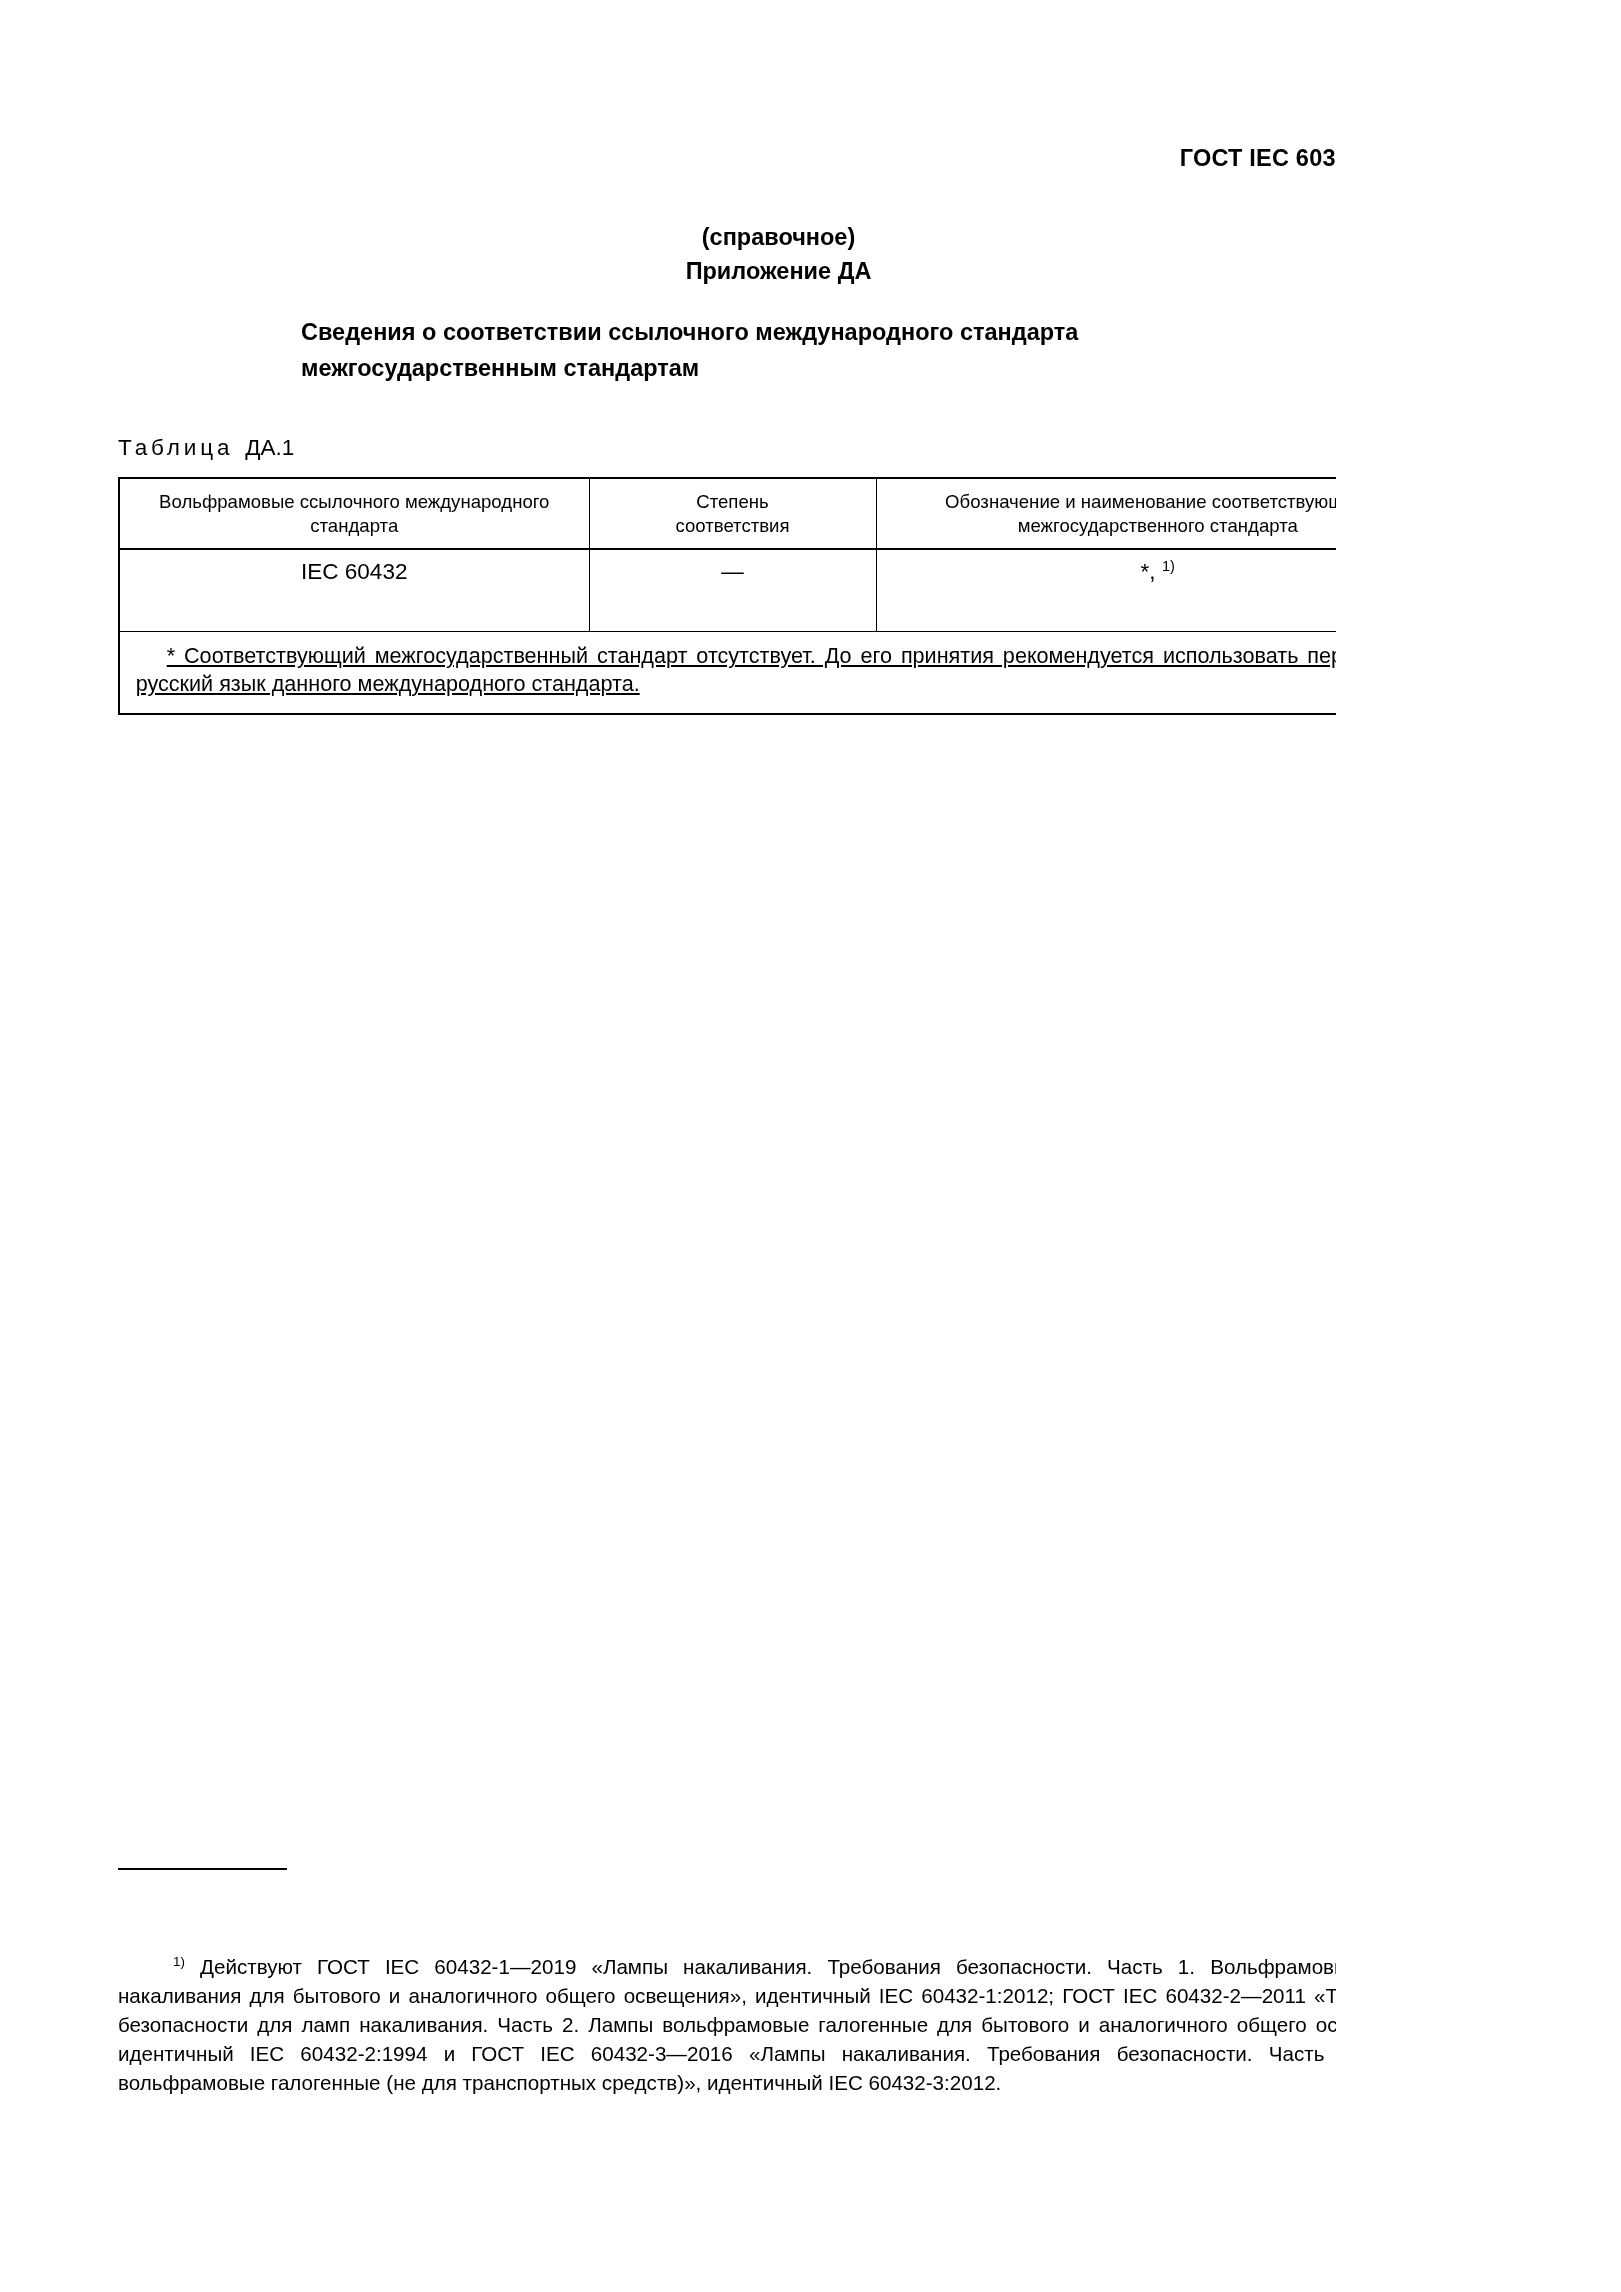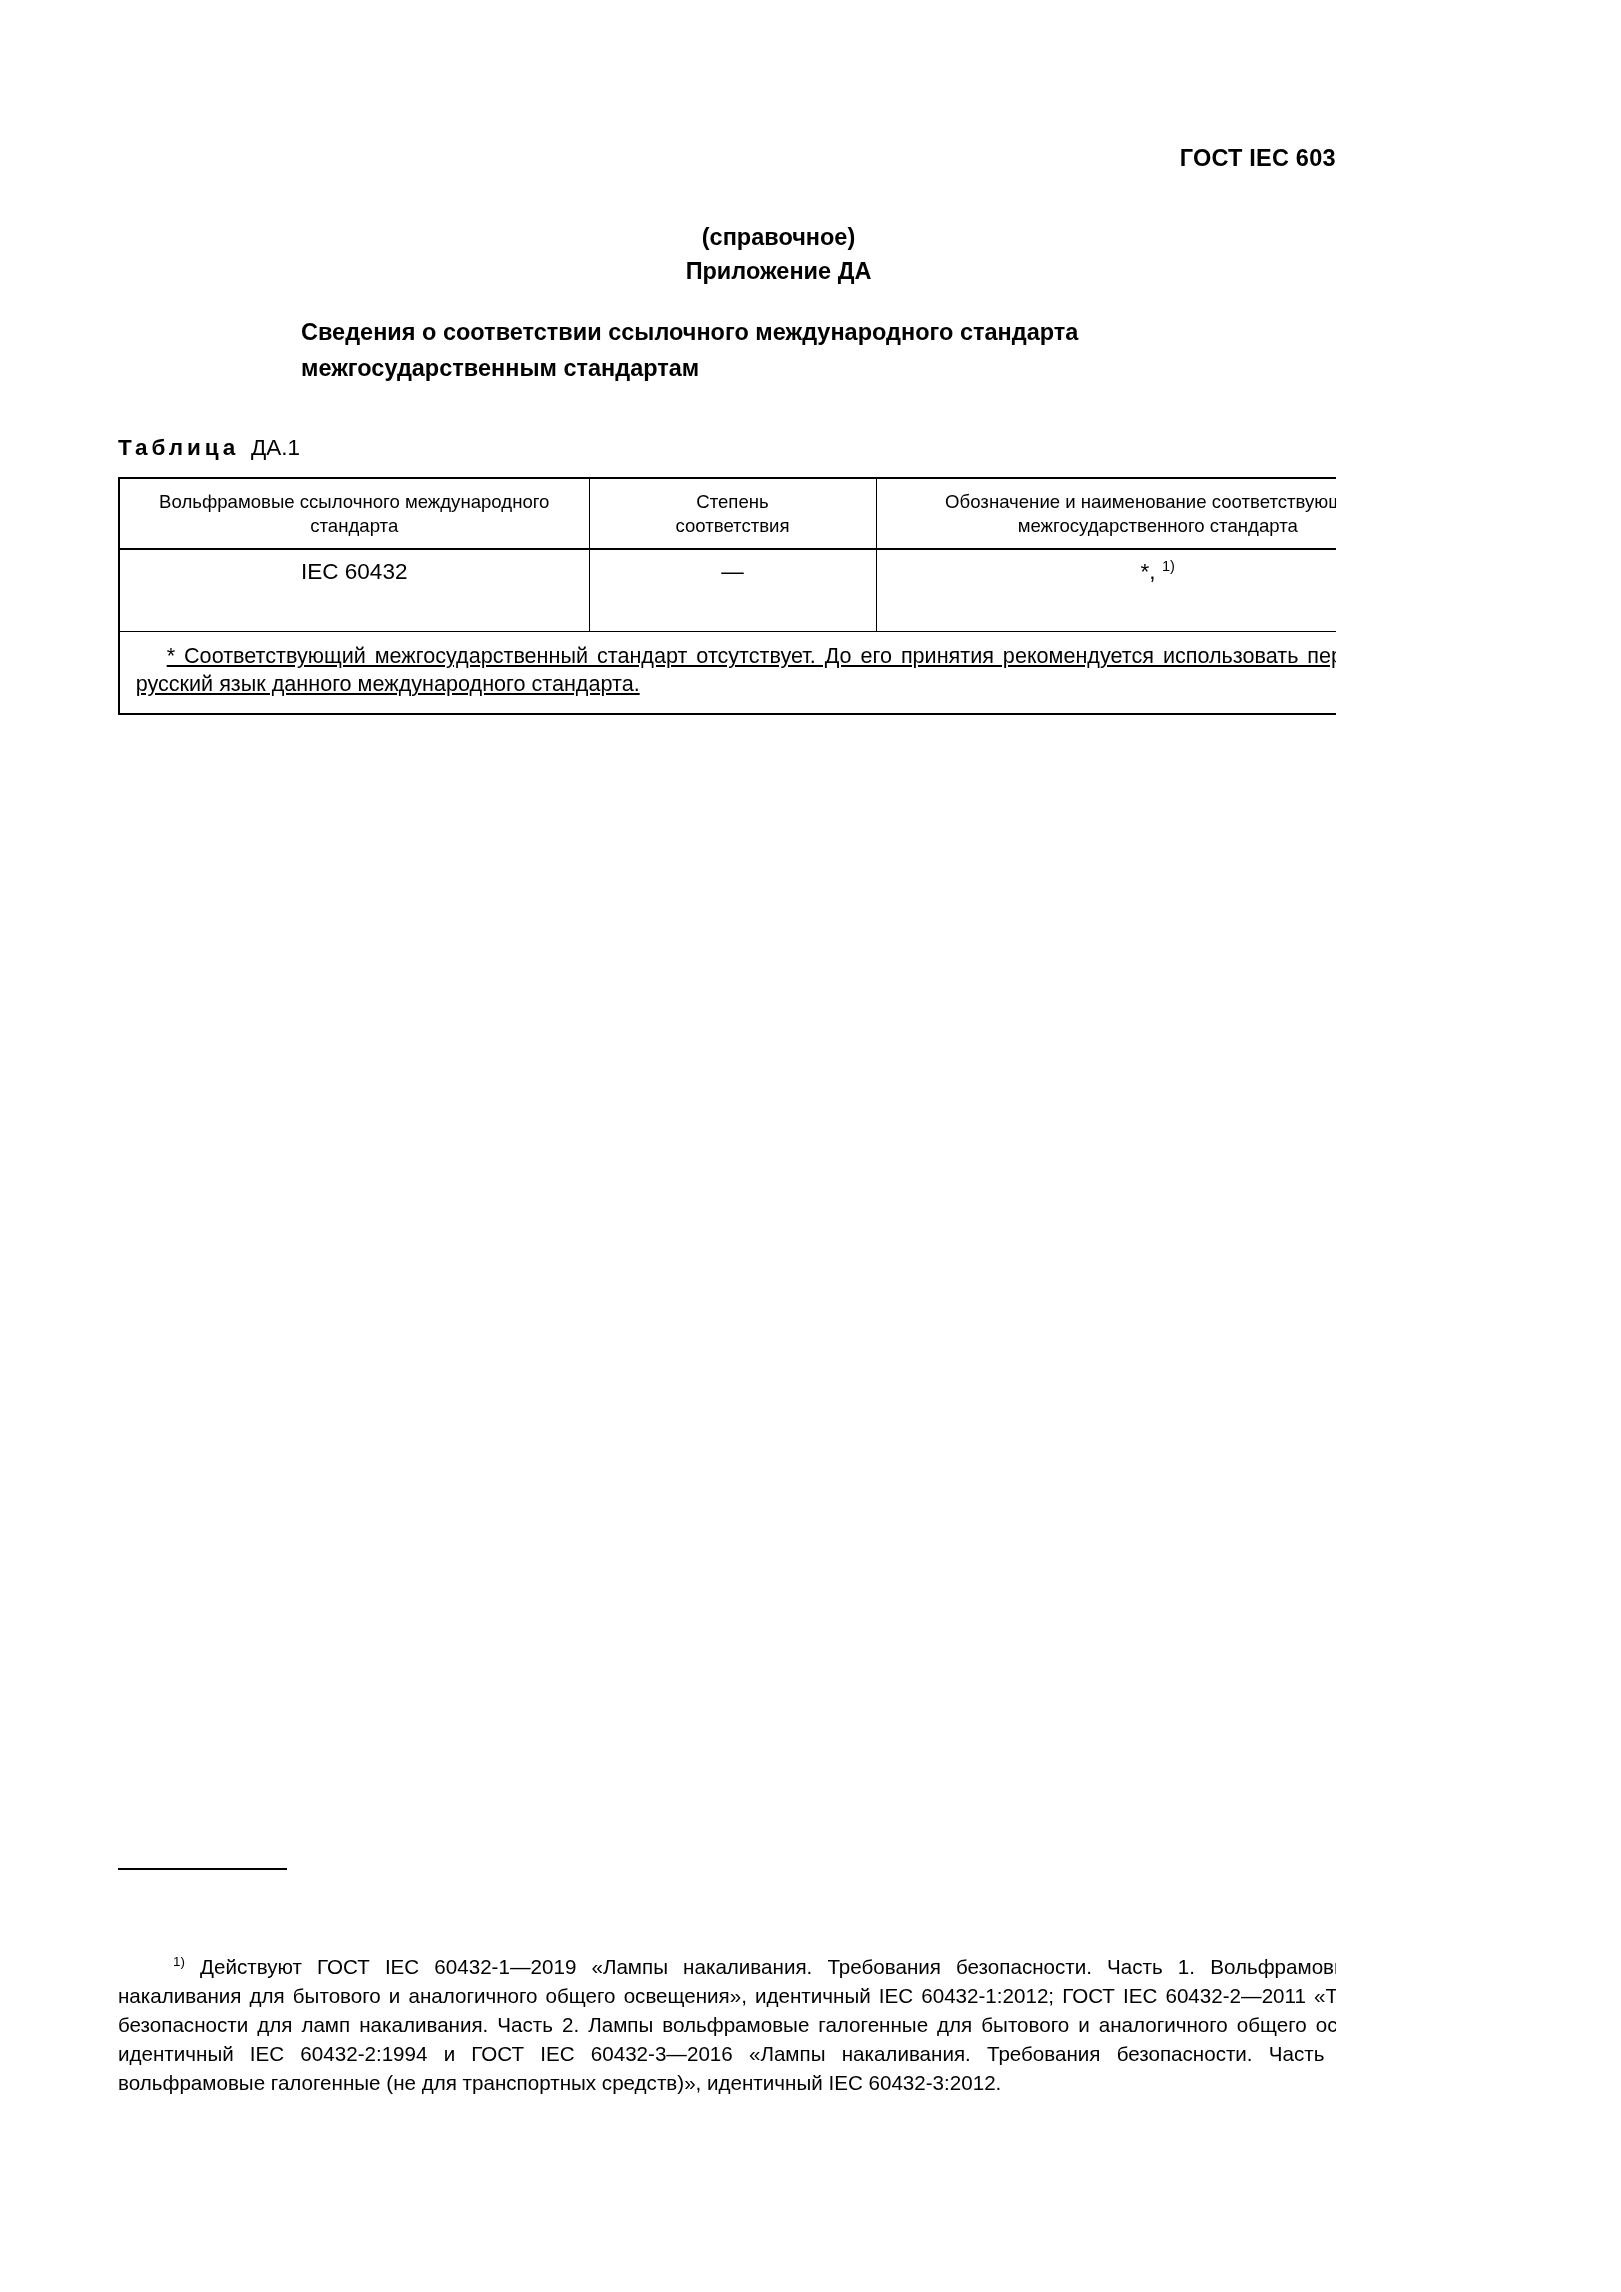--- a/index.html
+++ b/index.html
@@ -47,21 +47,21 @@
     line-height: 36px;
   }
   .doc-heading .inner { max-width: 931px; margin: 0 auto; }
 
   .table-caption {
     position: absolute;
     top: 435px;
     left: 118px;
     font-size: 22.5px;
   }
-  .table-caption .spaced { letter-spacing: 3.9px; font-weight: bold; }
+  .table-caption .spaced { letter-spacing: 3.9px; }
   .table-caption .num { margin-left: 11.8px; }
 
   table.ref-table {
     position: absolute;
     top: 477px;
     left: 118px;
     width: 1321px;
     border-collapse: collapse;
     table-layout: fixed;
   }

